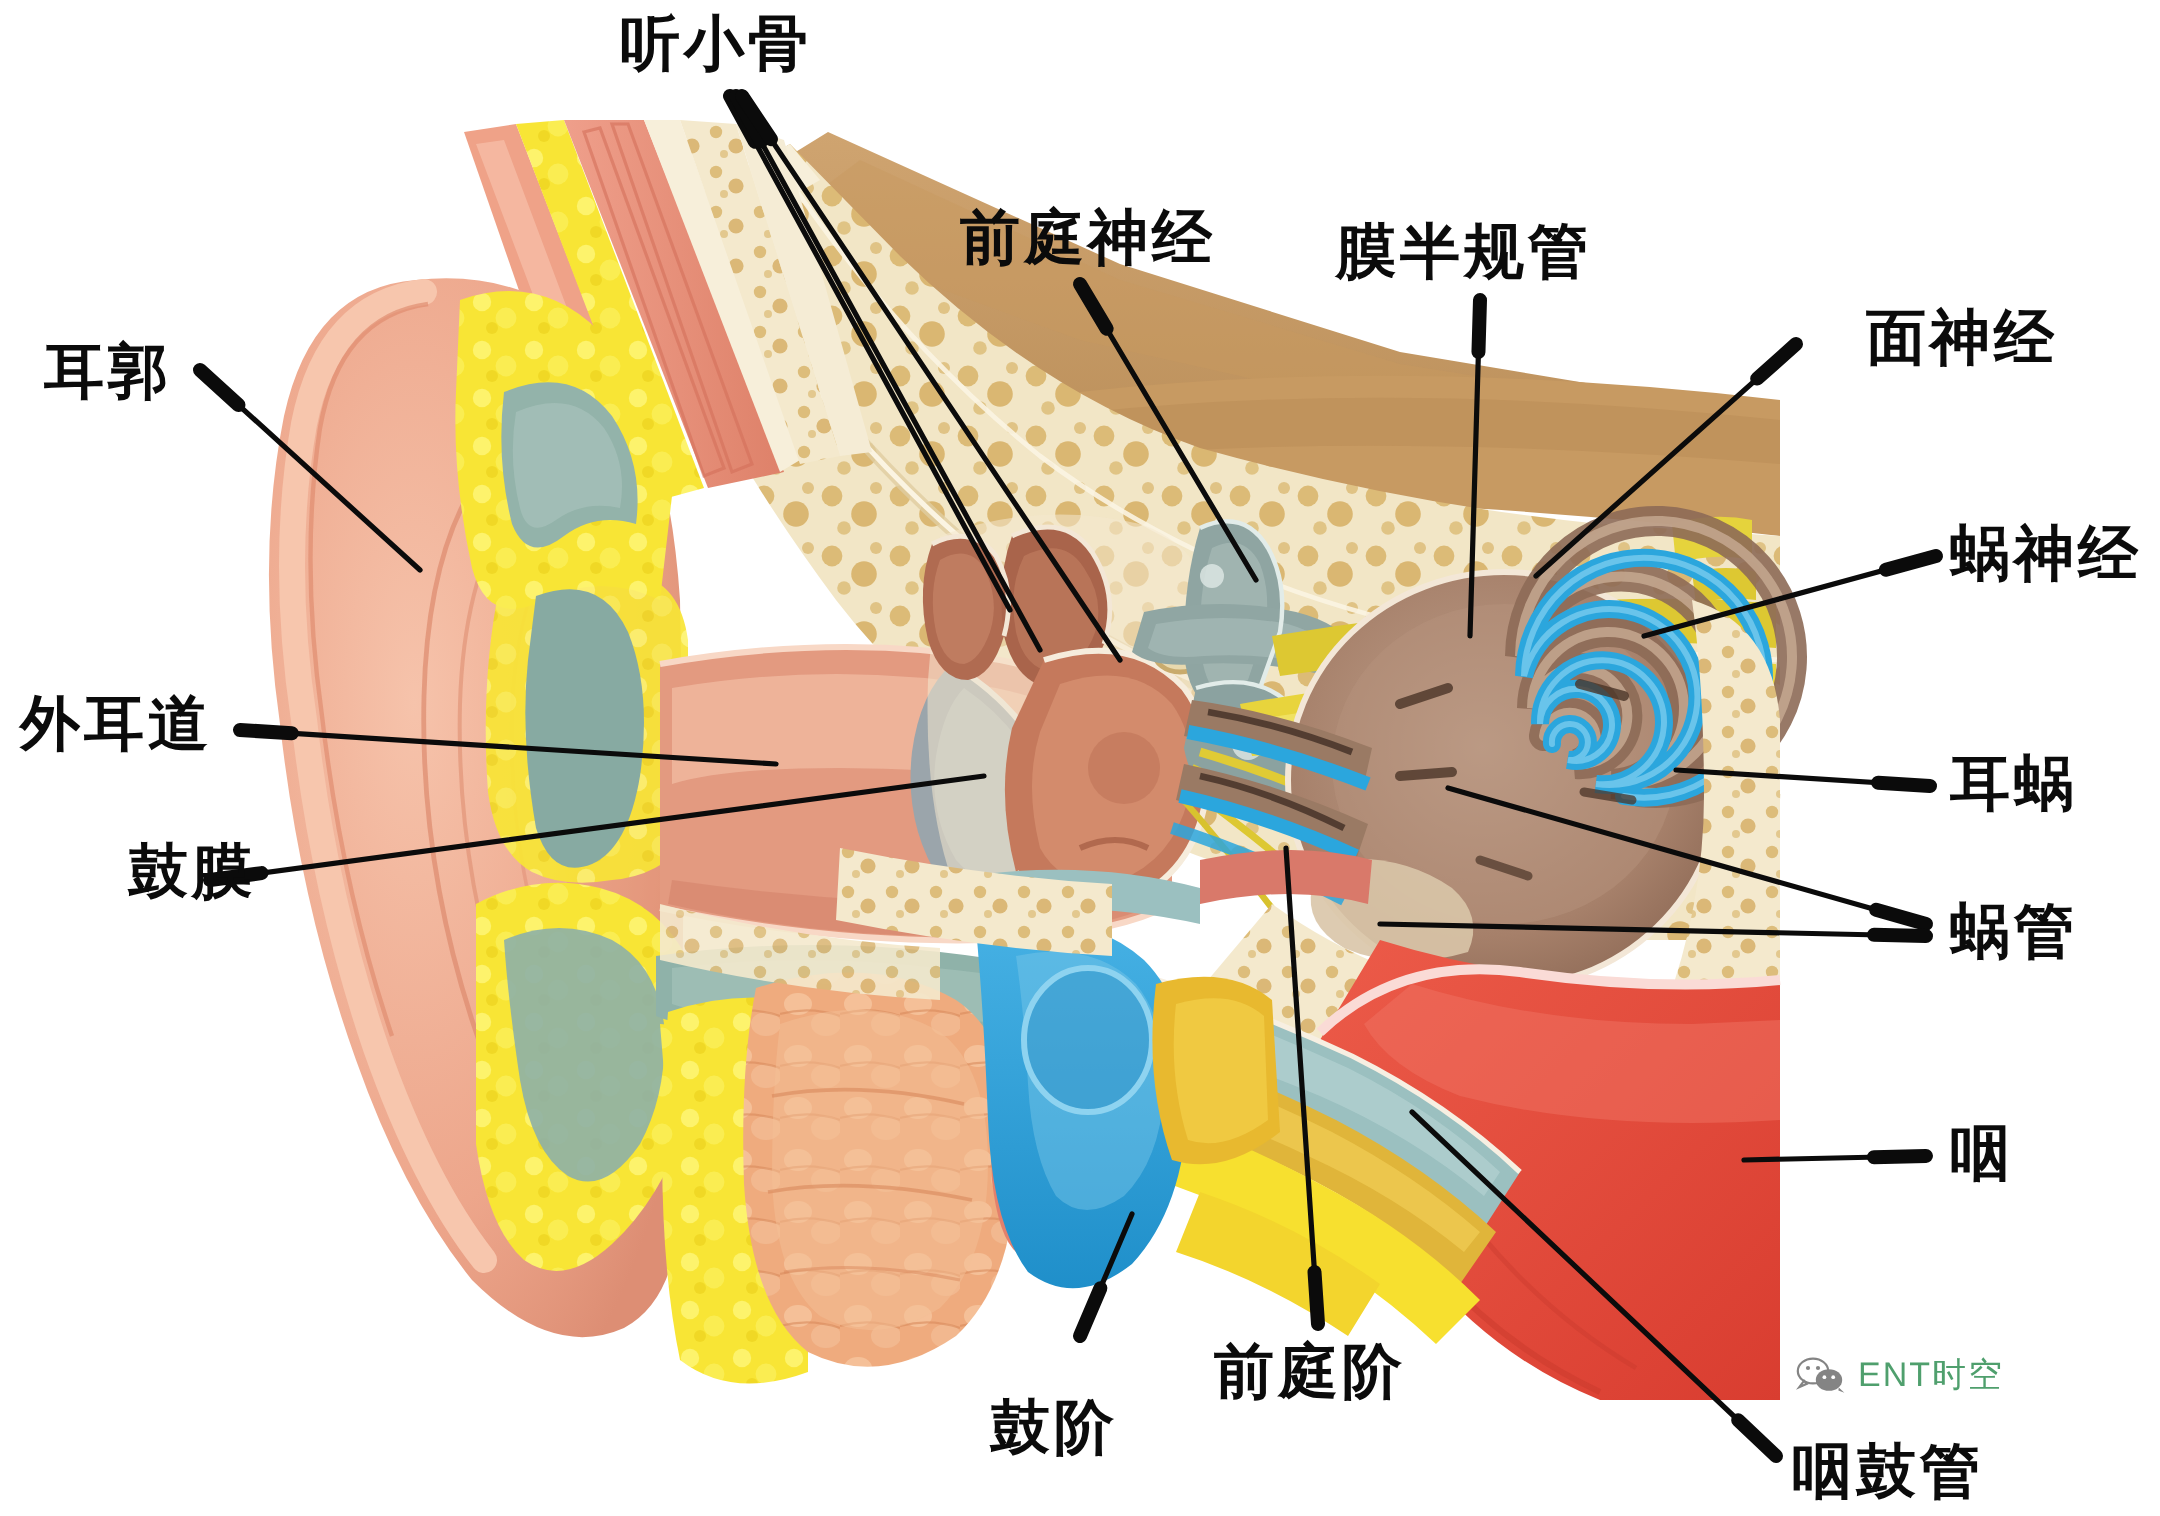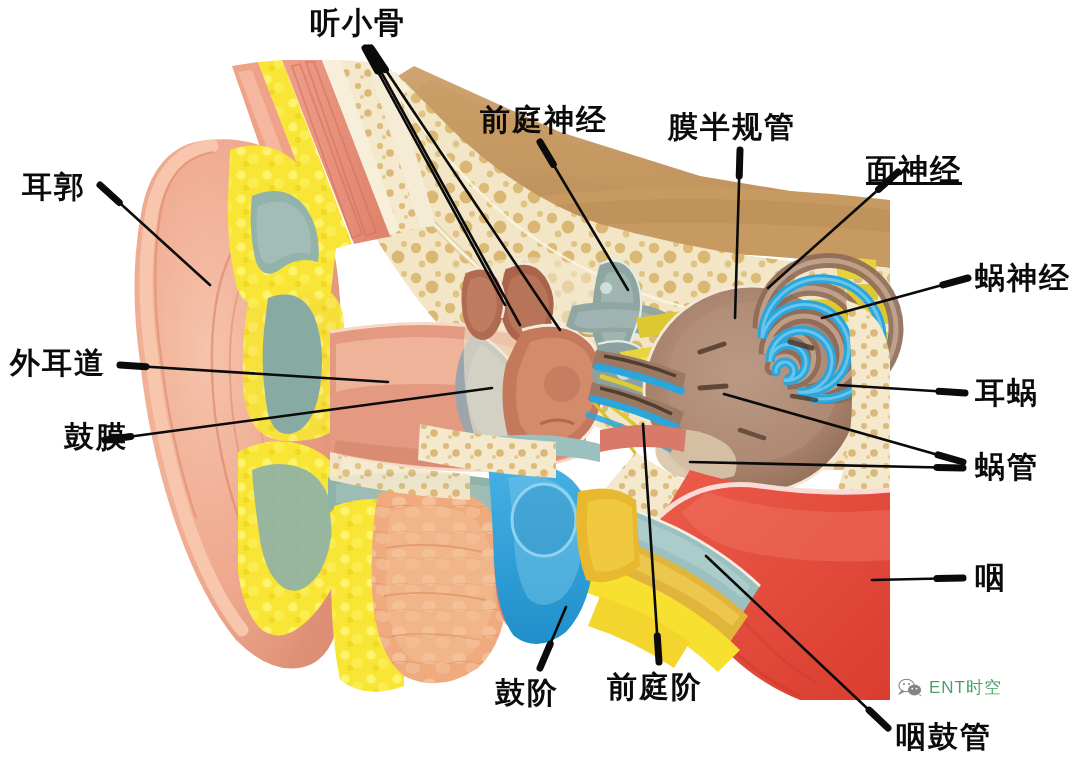--- a/index.html
+++ b/index.html
@@ -418,29 +418,29 @@
           <polyline points="888,728 706,556" stroke-width="2.6"></polyline>
           <line x1="888" y1="728" x2="869.103417794896" y2="710.1416915424292" stroke-width="7"></line>
         </g>
     </g>
   </svg>
 
   <div id="labels">
       <div class="lbl" style="left: 310px; top: 8px;">听小骨</div>
       <div class="lbl" style="left: 480px; top: 105px;">前庭神经</div>
       <div class="lbl" style="left: 668px; top: 112px;">膜半规管</div>
-      <div class="lbl" style="left: 866px; top: 155px; text-decoration: underline;">面神经</div>
+      <div class="lbl" style="left: 933px; top: 155px;">面神经</div>
       <div class="lbl" style="left: 22px; top: 172px; text-align: right;">耳郭</div>
       <div class="lbl" style="left: 975px; top: 263px;">蜗神经</div>
       <div class="lbl" style="left: 10px; top: 348px;">外耳道</div>
       <div class="lbl" style="left: 975px; top: 378px; font-family: Liberation Serif, serif;">耳蜗</div>
       <div class="lbl" style="left: 18px; top: 422px; margin-left: 46px;">鼓膜</div>
       <div class="lbl" style="left: 975px; top: 452px;">蜗管</div>
       <div class="lbl" style="left: 975px; top: 563px;">咽</div>
-      <div class="lbl" style="left: 495px; top: 678px;">鼓阶</div>
+      <div class="lbl" style="left: 495px; top: 700px;">鼓阶</div>
       <div class="lbl" style="left: 607px; top: 672px; font-family: Liberation Serif, serif;">前庭阶</div>
       <div class="lbl" style="left: 896px; top: 722px;">咽鼓管</div>
     </div>
 
   <div id="wm" style="left:898px;top:676px;">
     <svg width="26" height="20" viewBox="0 0 26 20">
       <ellipse cx="8.5" cy="7.5" rx="7.6" ry="6.2" fill="none" stroke="#5b5b5b" stroke-width="1.1"></ellipse>
       <path d="M4 12.4 L1.6 15.6 L5.4 13.9 Z" fill="none" stroke="#5b5b5b" stroke-width="1.1"></path>
       <circle cx="6" cy="6" r="1.05" fill="#5b5b5b"></circle>
       <circle cx="11" cy="6" r="1.05" fill="#5b5b5b"></circle>

